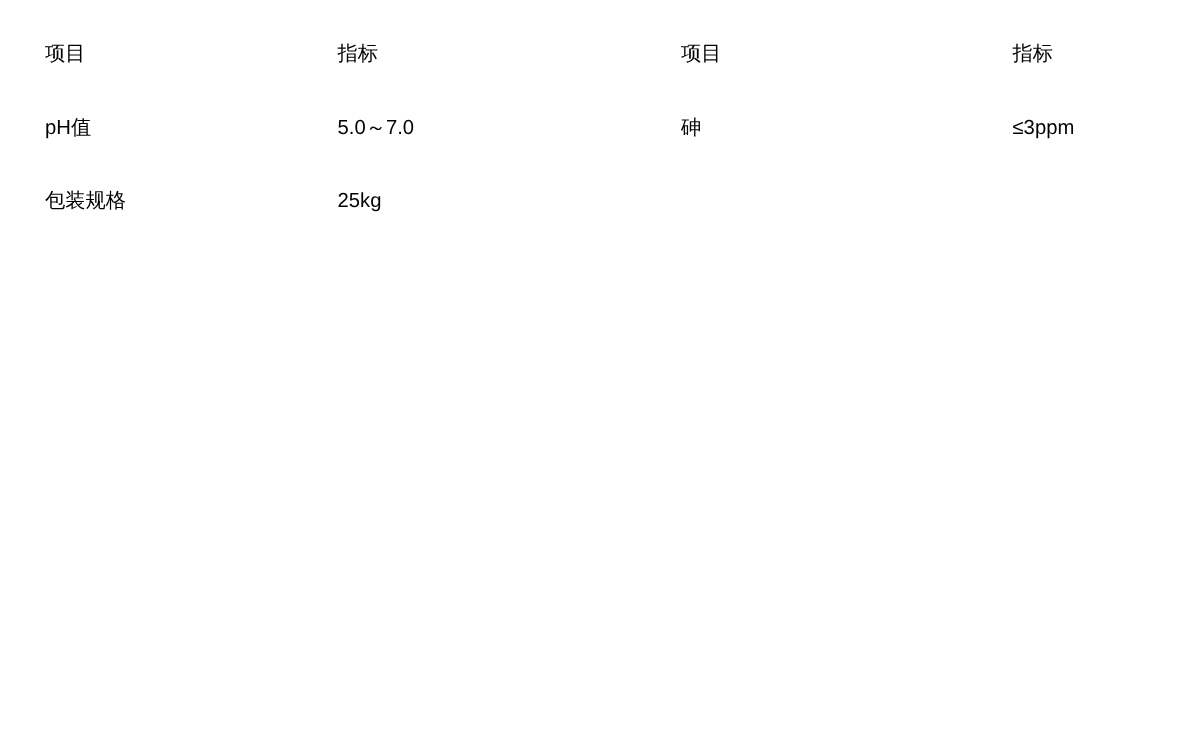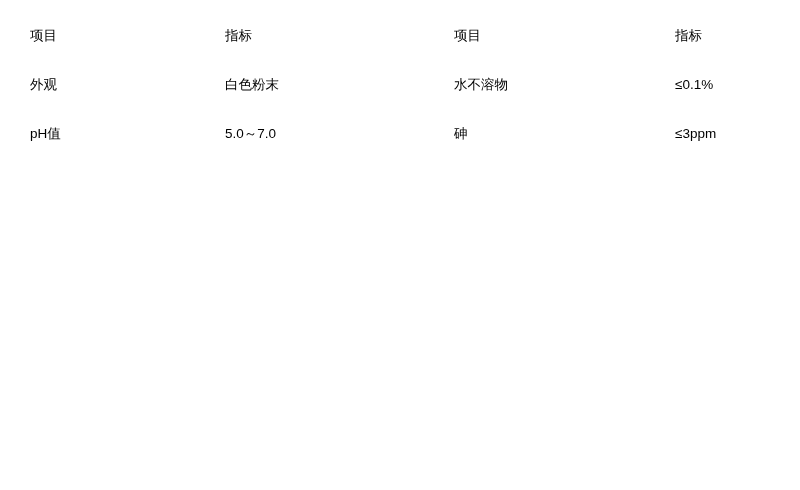--- a/index.html
+++ b/index.html
@@ -75,46 +75,46 @@
           <span class="cell-inner">指标</span>
         </td>
         <td class="col-right-item">
           <span class="cell-inner">项目</span>
         </td>
         <td class="col-right-val">
           <span class="cell-inner">指标</span>
         </td>
       </tr>
 
-      <tr>
-        <td class="col-left-item">
-          <span class="cell-inner">外观</span>
-        </td>
-        <td class="col-left-val">
-          <span class="cell-inner">白色粉末</span>
-        </td>
-        <td class="col-right-item">
-          <span class="cell-inner">水不溶物</span>
-        </td>
-        <td class="col-right-val">
-          <span class="cell-inner">≤0.1%</span>
-        </td>
-      </tr>
 
 
       <tr>
         <td class="col-left-item">
           <span class="cell-inner">pH值</span>
         </td>
         <td class="col-left-val">
           <span class="cell-inner">5.0～7.0</span>
         </td>
         <td class="col-right-item">
           <span class="cell-inner">砷</span>
         </td>
         <td class="col-right-val">
           <span class="cell-inner">≤3ppm</span>
         </td>
       </tr>
 
+      <tr>
+        <td class="col-left-item">
+          <span class="cell-inner">包装规格</span>
+        </td>
+        <td class="col-left-val">
+          <span class="cell-inner">25kg</span>
+        </td>
+        <td class="col-right-item empty-cell">
+          <span class="cell-inner"></span>
+        </td>
+        <td class="col-right-val empty-cell">
+          <span class="cell-inner"></span>
+        </td>
+      </tr>
     </tbody>
   </table>
 </div>
 
 </body></html>

